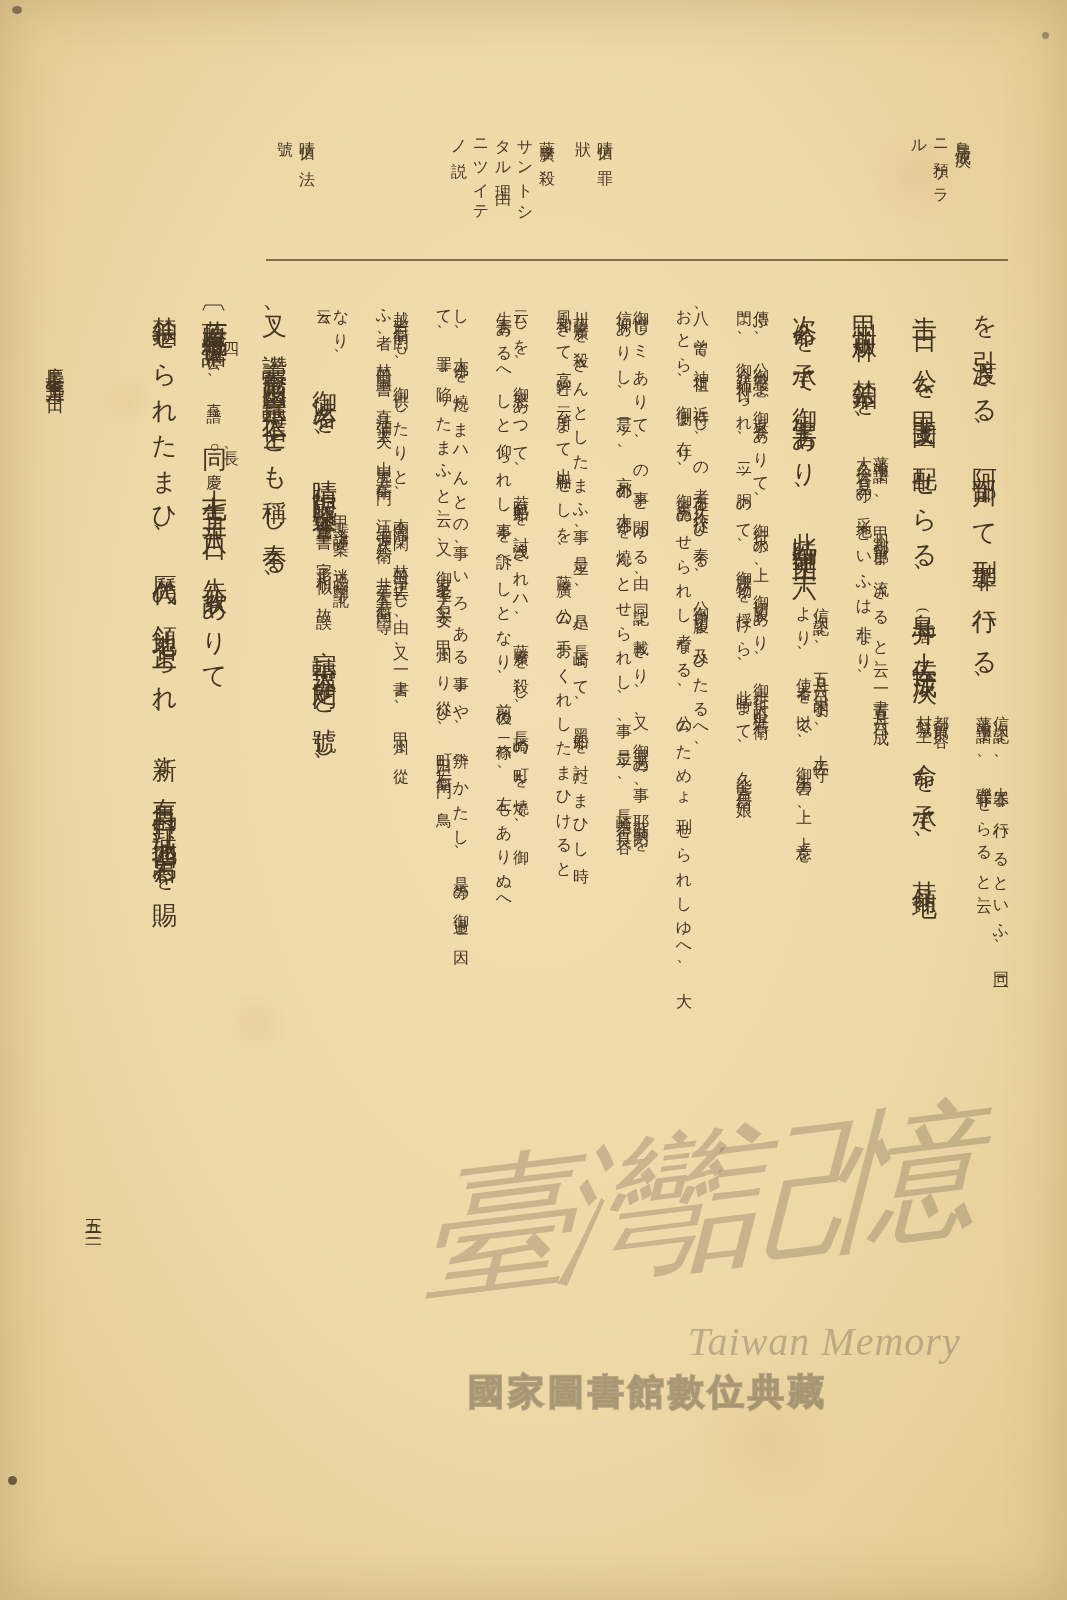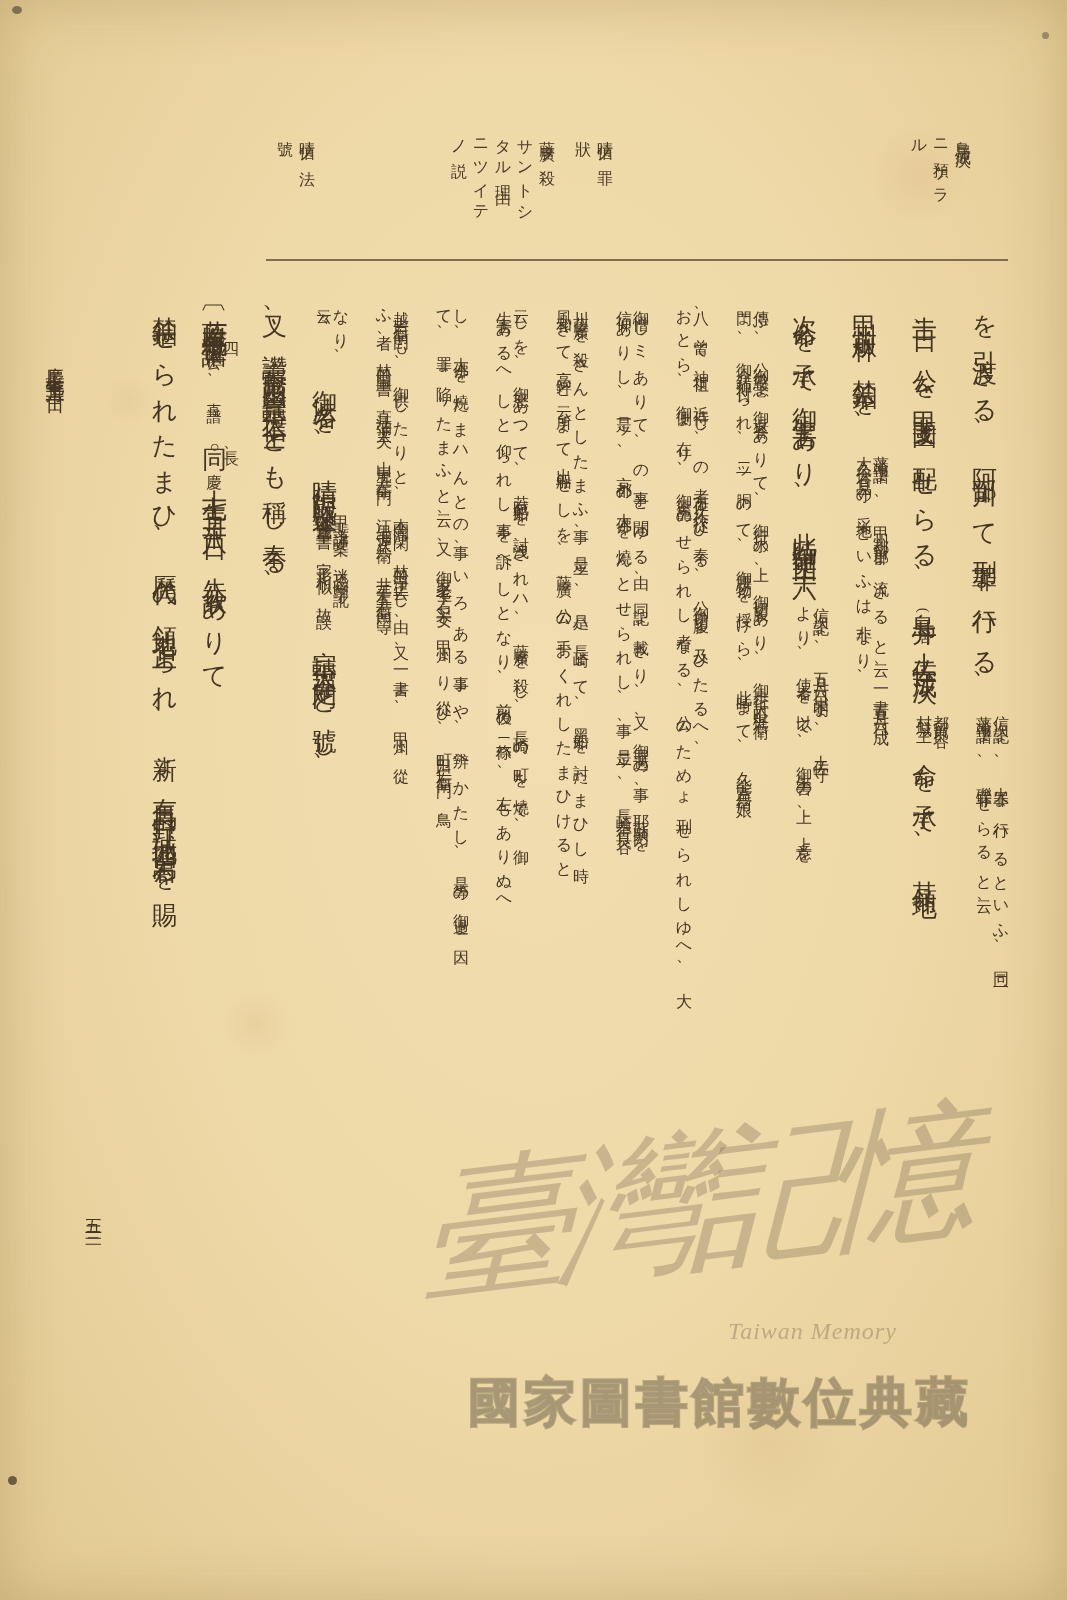--- a/index.html
+++ b/index.html
@@ -37,23 +37,23 @@
   
   #margin-date{ position:absolute; left:42px; top:352px; font-size:19px; letter-spacing:3px; }
   #page-number{ position:absolute; left:82px; top:1206px; font-size:17px; letter-spacing:6px; }
   
   #watermark{ position:absolute; left:420px; top:1110px; width:600px; height:350px; pointer-events:none; }
   #wm-main{
     position:absolute; left:0; top:-10px; width:600px;
     font-size:150px; font-style:italic; letter-spacing:-14px; white-space:nowrap;
     color:rgba(112,97,77,.30); transform:rotate(-7deg) skewX(-8deg);
   }
-  #wm-latin{ position:absolute; left:268px; top:208px; font-size:24px; font-style:italic; color:rgba(120,105,85,.40); letter-spacing:1px;margin-left:40px;}
+  #wm-latin{ position:absolute; left:268px; top:208px; font-size:40px; font-style:italic; color:rgba(120,105,85,.40); letter-spacing:1px;}
   #wm-sub{
-    position:absolute; left:48px; top:258px; font-size:52px; font-weight:bold; letter-spacing:4px; white-space:nowrap;
+    position:absolute; left:48px; top:258px; font-size:36px; font-weight:bold; letter-spacing:4px; white-space:nowrap;
     color:rgba(130,114,92,.26); -webkit-text-stroke:2px rgba(112,97,77,.42);
   }
   
   .artifact{ position:absolute; background:#3a3026; border-radius:50%; }
   #art1{ left:12px; top:6px; width:10px; height:8px; opacity:.55; }
   #art2{ left:1042px; top:32px; width:7px; height:7px; opacity:.4; }
   #art3{ left:8px; top:1476px; width:9px; height:9px; opacity:.7; }
 </style>
 </head>
 <body>

